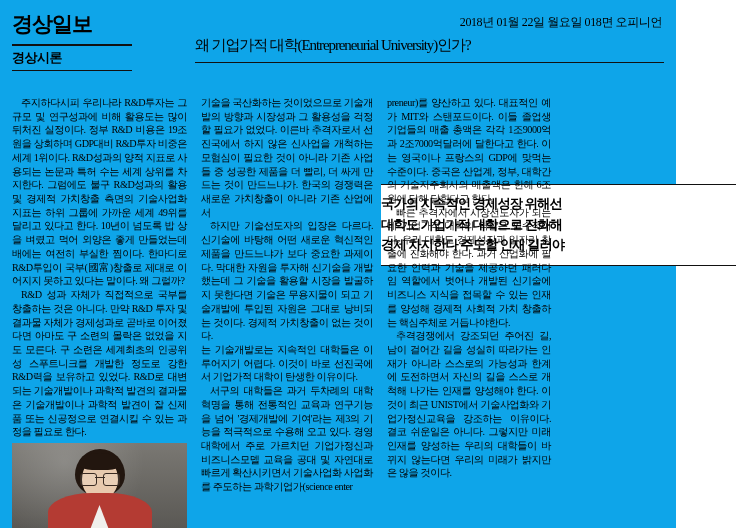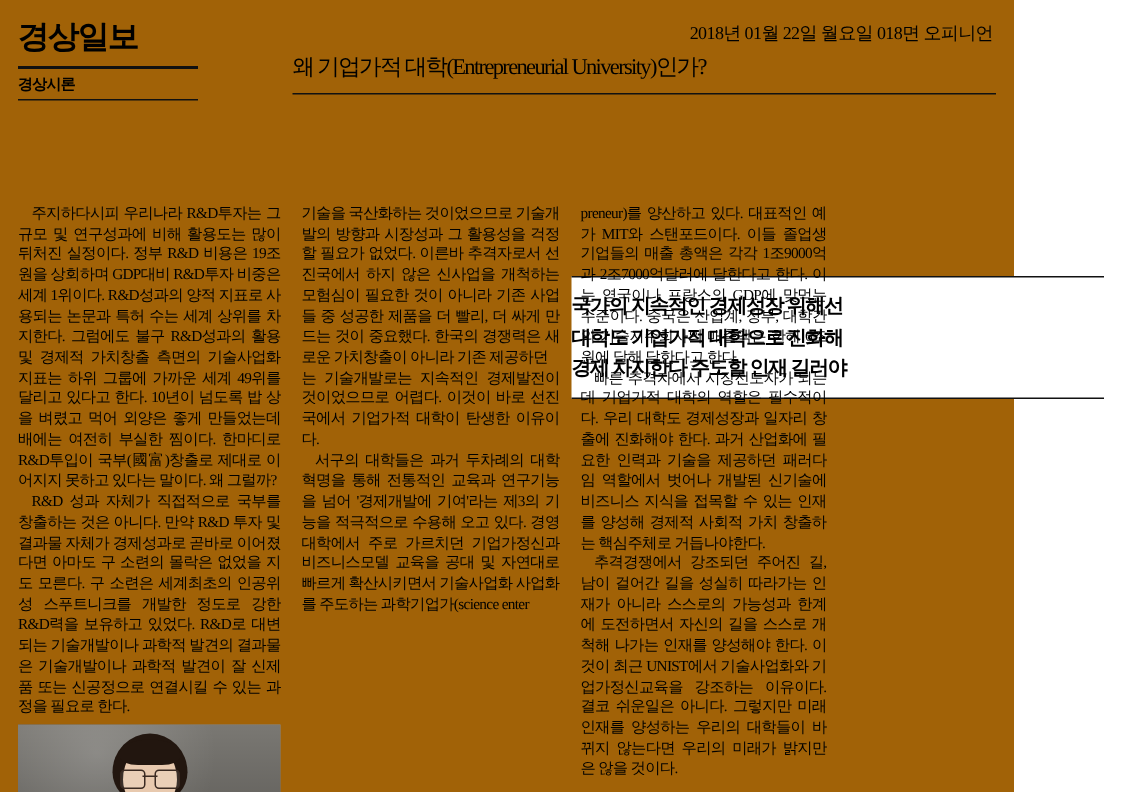--- a/index.html
+++ b/index.html
@@ -11,21 +11,21 @@
     width: 750px;
     height: 528px;
     font-family: "Liberation Serif", serif;
     color: #111111;
     overflow: hidden;
   }
   .page {
     position: relative;
     width: 676px;
     height: 528px;
-    background: #a16207;
+    background: #0ea5e9;
     box-sizing: border-box;
     padding: 8px 12px 0 12px;
   }
   
   .masthead {
     position: relative;
     height: 34px;
   }
   .masthead-title {
     position: absolute;
@@ -49,21 +49,21 @@
   .section-label-wrap {
     position: relative;
     margin-top: 2px;
     height: 26px;
   }
   .section-rule-top {
     border-top: 2px solid #111;
     width: 120px;
   }
   .section-label {
-    font-size: 10px;
+    font-size: 13px;
     font-weight: bold;
     letter-spacing: -0.5px;
     padding-top: 3px;
     color: #000;
   }
   .section-rule-bottom {
     border-bottom: 1px solid #111;
     width: 120px;
     margin-top: 3px;
   }
@@ -88,21 +88,20 @@
   }
   
   .body-cols {
     position: absolute;
     left: 12px;
     top: 96px;
     right: 12px;
     bottom: 4px;
     display: flex;
     gap: 0;
-    margin-top: 40px;
   }
   .col {
     box-sizing: border-box;
     font-size: 10.2px;
     line-height: 1.345;
     letter-spacing: -0.45px;
     text-align: justify;
     color: #000;
     position: relative;
   }
@@ -284,22 +283,23 @@
           <div class="neck"></div>
           <div class="body"></div>
           <div class="collar"></div>
         </div>
 
       </div>
 
     </div>
 
     <div class="col c2">
-      <p class="noindent">기술을 국산화하는 것이었으므로 기술개발의 방향과 시장성과 그 활용성을 걱정할 필요가 없었다. 이른바 추격자로서 선진국에서 하지 않은 신사업을 개척하는 모험심이 필요한 것이 아니라 기존 사업들 중 성공한 제품을 더 빨리, 더 싸게 만드는 것이 중요했다. 한국의 경쟁력은 새로운 가치창출이 아니라 기존 제공하던</p>
-      <p class="noindent">는 기술개발로는 지속적인 경제발전이 것이었으므로 어렵다. 이것이 바로 선진국에서 기업가적 대학이 탄생한 이유이다.</p>
+      <p class="noindent">기술을 국산화하는 것이었으므로 기술개발의 방향과 시장성과 그 활용성을 걱정할 필요가 없었다. 이른바 추격자로서 선진국에서 하지 않은 신사업을 개척하는 모험심이 필요한 것이 아니라 기존 사업들 중 성공한 제품을 더 빨리, 더 싸게 만드는 것이 만드느냐가. 한국의 경쟁력은 새로운 가치창출이 아니라 기존 산업에서</p>
+      <p>하지만 기술선도자의 입장은 다르다. 신기술에 바탕해 어떤 새로운 혁신적인 제품을 만드느냐가 보다 중요한 과제이다. 막대한 자원을 투자해 신기술을 개발했는데 그 기술을 활용할 시장을 발굴하지 못한다면 기술은 무용지물이 되고 기술개발에 투입된 자원은 그대로 낭비되는 것이다. 경제적 가치창출이 없는 것이다.</p>
+      <p class="noindent">는 기술개발로는 지속적인 대학들은 이루어지기 어렵다. 이것이 바로 선진국에서 기업가적 대학이 탄생한 이유이다.</p>
       <p>서구의 대학들은 과거 두차례의 대학혁명을 통해 전통적인 교육과 연구기능을 넘어 '경제개발에 기여'라는 제3의 기능을 적극적으로 수용해 오고 있다. 경영대학에서 주로 가르치던 기업가정신과 비즈니스모델 교육을 공대 및 자연대로 빠르게 확산시키면서 기술사업화 사업화를 주도하는 과학기업가(science enter</p>
     </div>
 
     <div class="col c3">
       <p class="noindent">preneur)를 양산하고 있다. 대표적인 예가 MIT와 스탠포드이다. 이들 졸업생 기업들의 매출 총액은 각각 1조9000억과 2조7000억달러에 달한다고 한다. 이는 영국이나 프랑스의 GDP에 맞먹는 수준이다. 중국은 산업계, 정부, 대학간의 기술지주회사의 매출액은 한해 6조원에 달해 달한다고 한다.</p>
       <p>빠른 추격자에서 시장선도자가 되는데 기업가적 대학의 역할은 필수적이다. 우리 대학도 경제성장과 일자리 창출에 진화해야 한다. 과거 산업화에 필요한 인력과 기술을 제공하던 패러다임 역할에서 벗어나 개발된 신기술에 비즈니스 지식을 접목할 수 있는 인재를 양성해 경제적 사회적 가치 창출하는 핵심주체로 거듭나야한다.</p>
       <p>추격경쟁에서 강조되던 주어진 길, 남이 걸어간 길을 성실히 따라가는 인재가 아니라 스스로의 가능성과 한계에 도전하면서 자신의 길을 스스로 개척해 나가는 인재를 양성해야 한다. 이것이 최근 UNIST에서 기술사업화와 기업가정신교육을 강조하는 이유이다. 결코 쉬운일은 아니다. 그렇지만 미래 인재를 양성하는 우리의 대학들이 바뀌지 않는다면 우리의 미래가 밝지만은 않을 것이다.</p>
     </div>
 
   </div>

